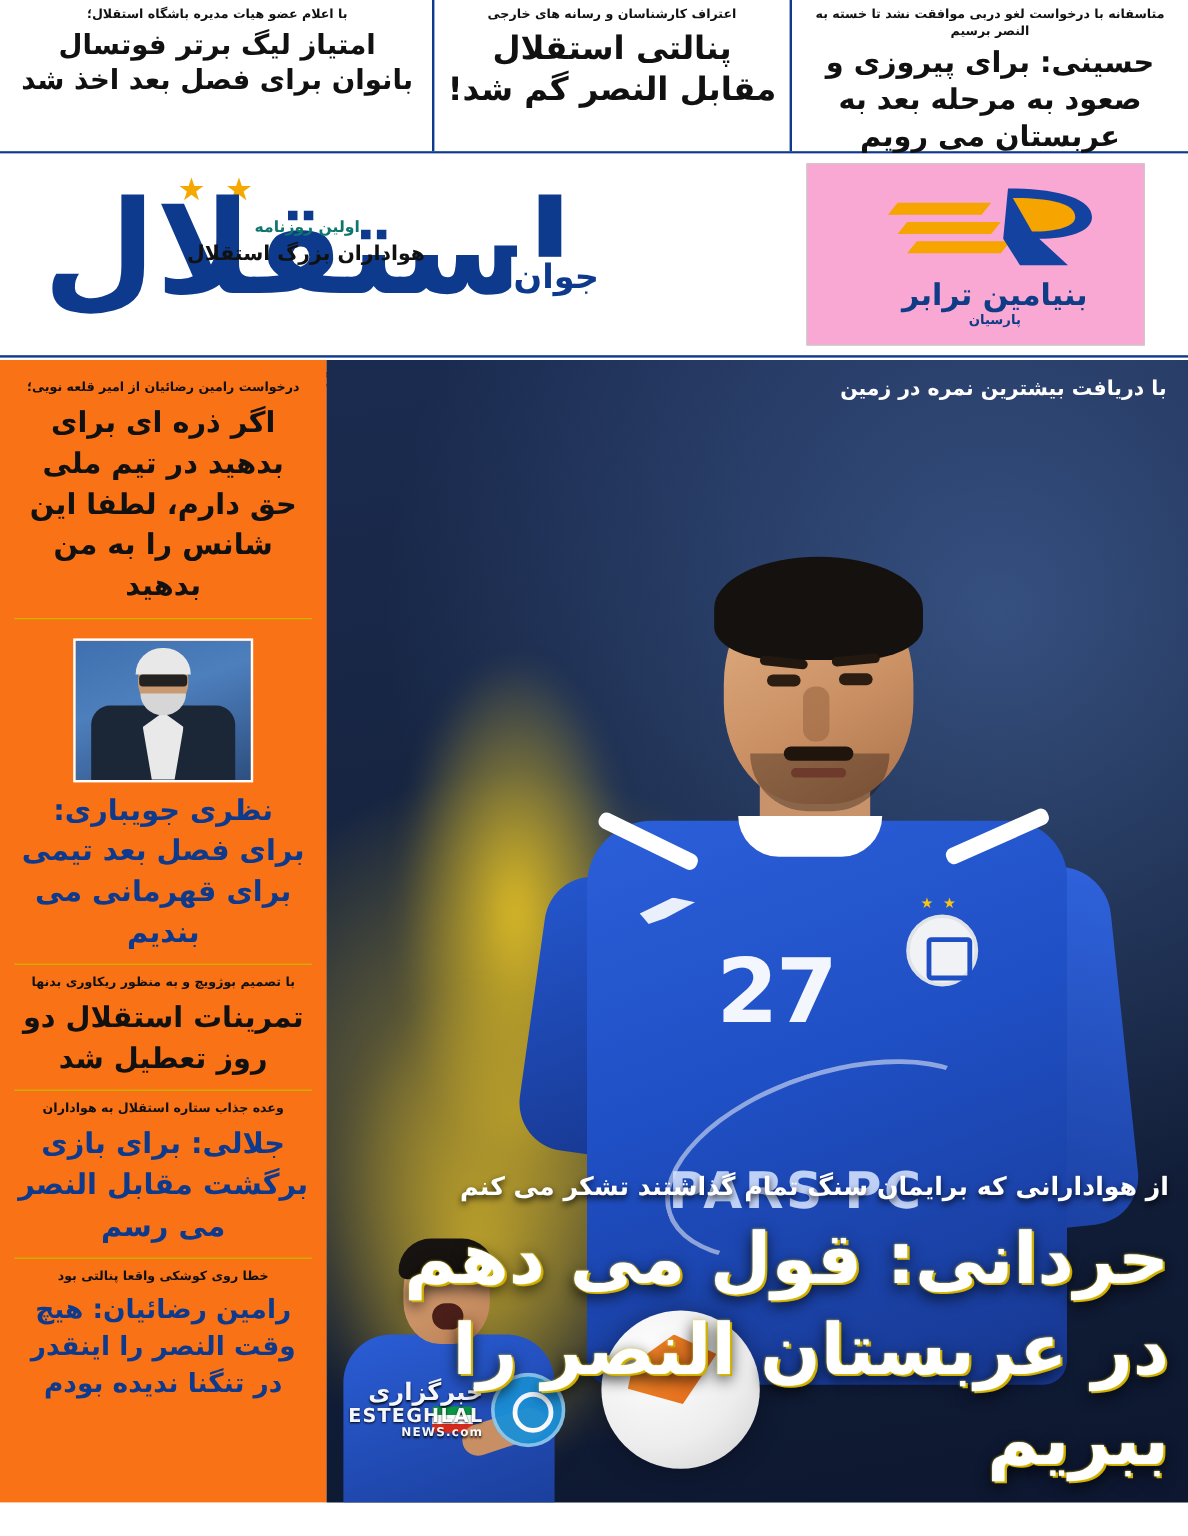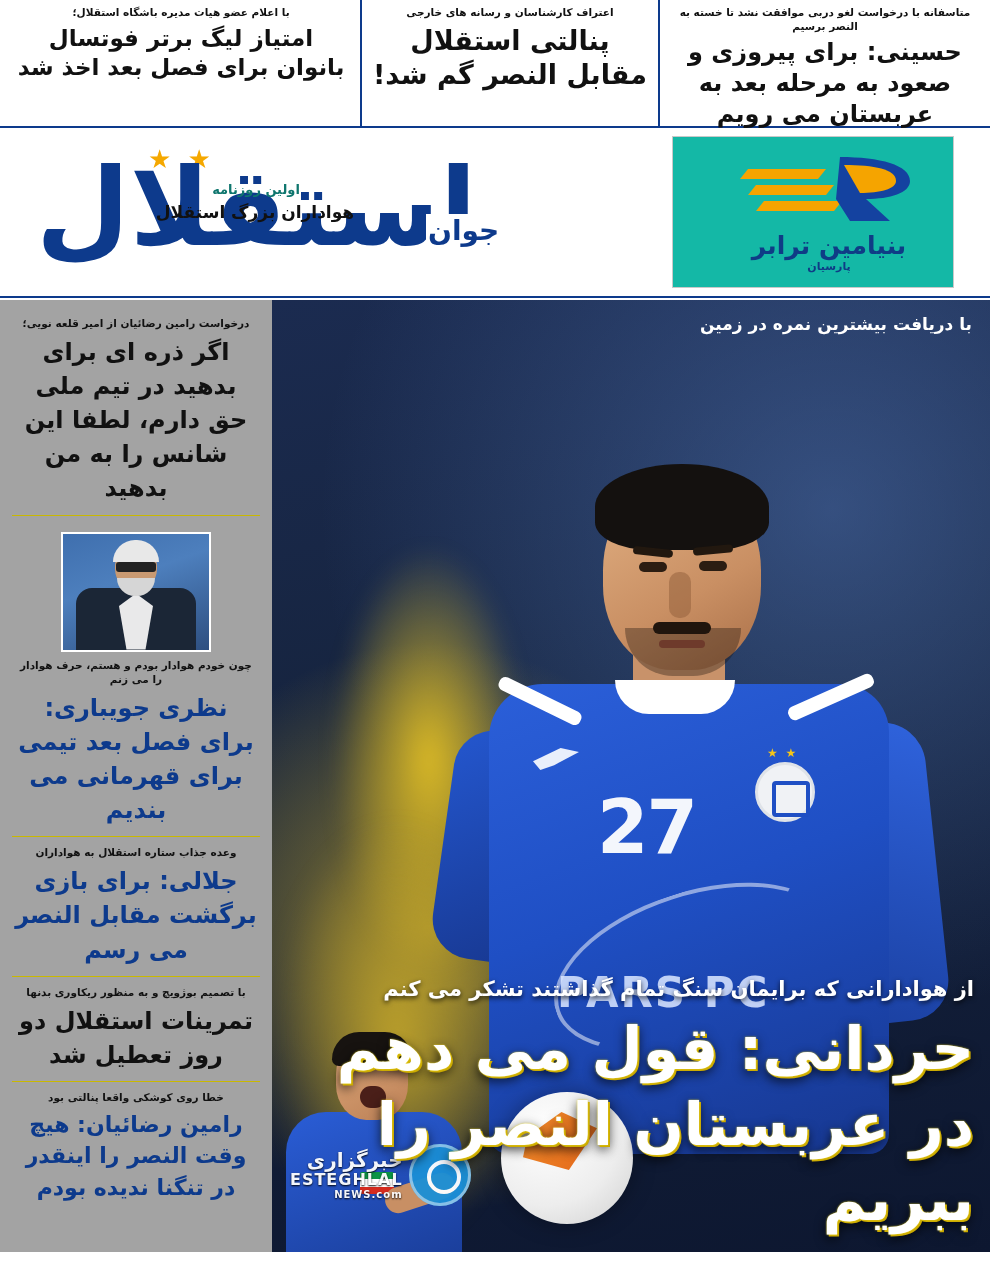--- a/index.html
+++ b/index.html
@@ -31,21 +31,21 @@
   .ts-head.sm { font-size: 24px; }
   .ts-head.xs { font-size: 23px; }
 
   
   .masthead { position: relative; width: 990px; height: 172px; background:#fff; }
   .logo-box {
     position: absolute; right: 0; top: 0; width: 330px; height: 168px;
   }
   .adbox {
     position: absolute; right: 36px; top: 8px; width: 282px; height: 152px;
-    border: 1px solid #c9c9c9; background: #14b8a6;
+    border: 1px solid #c9c9c9; background: #f9a8d4;
     display: flex; flex-direction: column; align-items: center; justify-content: center; padding-left: 32px;
   }
   .ad-mark { width: 178px; height: 74px; position: relative; }
   .ad-name { font-size: 25px; font-weight: 900; color: #0f3c86; letter-spacing: 2px; margin-top: 6px;}
   .ad-sub { font-size: 11px; font-weight: 700; color: #0f3c86; letter-spacing: 1px; }
 
   .title-wrap {
     position: absolute; left: 0; top: 0; width: 660px; height: 168px;
   }
   .stars { position: absolute; left: 148px; top: 16px; font-size: 26px; color:#f5a800; letter-spacing: 4px; }
@@ -73,21 +73,21 @@
     border-top: 2px solid #0d3a8c; border-bottom: 2px solid #0d3a8c;
     display: flex; align-items: center; justify-content: space-between;
     padding: 0 12px; background: #fff;
   }
   .latin-name { font-size: 15px; font-weight: 800; color: #0d3a8c; letter-spacing: 5px; }
   .date-line { font-size: 12.5px; font-weight: 700; color: #111; letter-spacing: -0.2px; }
 
   
   .body-row { display: flex; flex-direction: row; width: 990px; height: 952px; }
   .sidebar {
-    width: 272px; height: 952px; background: #a3a3a3;
+    width: 272px; height: 952px; background: #f97316;
     padding: 8px 12px 0; position: relative;
   }
   .side-item { border-bottom: 1px solid #c9b800; padding: 8px 2px 9px; }
   .side-item:last-child { border-bottom: none; }
   .side-kicker { font-size: 10.5px; font-weight: 700; color: #111; text-align: center; line-height:1.35; margin-bottom: 5px;}
   .side-head { font-size: 24px; font-weight: 900; color: #111; text-align: center; line-height: 1.42; letter-spacing: -0.5px;}
   .side-head.blue { color: #0d3a8c; }
   .side-head.sm { font-size: 22px; }
   .side-photo {
     width: 150px; height: 120px; margin: 8px auto 6px; border: 2px solid #fff;
@@ -376,34 +376,33 @@
 
       <div class="side-item">
         <div class="side-photo">
           <div class="sp-body"></div>
           <div class="sp-shirt"></div>
           <div class="sp-head"></div>
           <div class="sp-hair"></div>
           <div class="sp-glass"></div>
           <div class="sp-beard"></div>
         </div>
-        <div class="side-kicker">چون خودم هوادار بودم و هستم، حرف هوادار را می زنم</div>
         <div class="side-head blue">نظری جویباری: برای فصل بعد تیمی برای قهرمانی می بندیم</div>
+      </div>
+
+      <div class="side-item">
+        <div class="side-kicker">با تصمیم بوژویچ و به منظور ریکاوری بدنها</div>
+        <div class="side-head">تمرینات استقلال دو روز تعطیل شد</div>
       </div>
 
       <div class="side-item">
         <div class="side-kicker">وعده جذاب ستاره استقلال به هواداران</div>
         <div class="side-head blue">جلالی: برای بازی برگشت مقابل النصر می رسم</div>
       </div>
 
       <div class="side-item">
-        <div class="side-kicker">با تصمیم بوژویچ و به منظور ریکاوری بدنها</div>
-        <div class="side-head">تمرینات استقلال دو روز تعطیل شد</div>
-      </div>
-
-      <div class="side-item">
         <div class="side-kicker">خطا روی کوشکی واقعا پنالتی بود</div>
         <div class="side-head sm blue">رامین رضائیان: هیچ وقت النصر را اینقدر در تنگنا ندیده بودم</div>
       </div>
 
     </div>
   </div>
 </div>
 
 </body></html>

